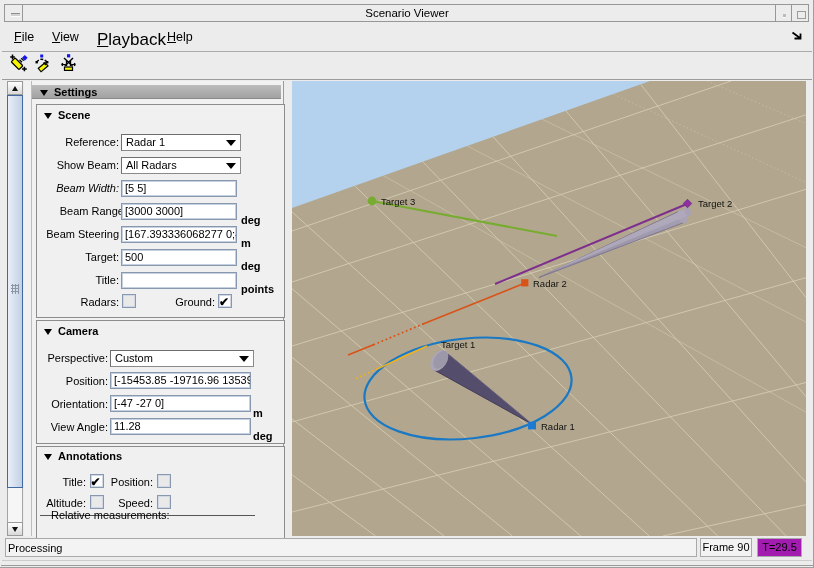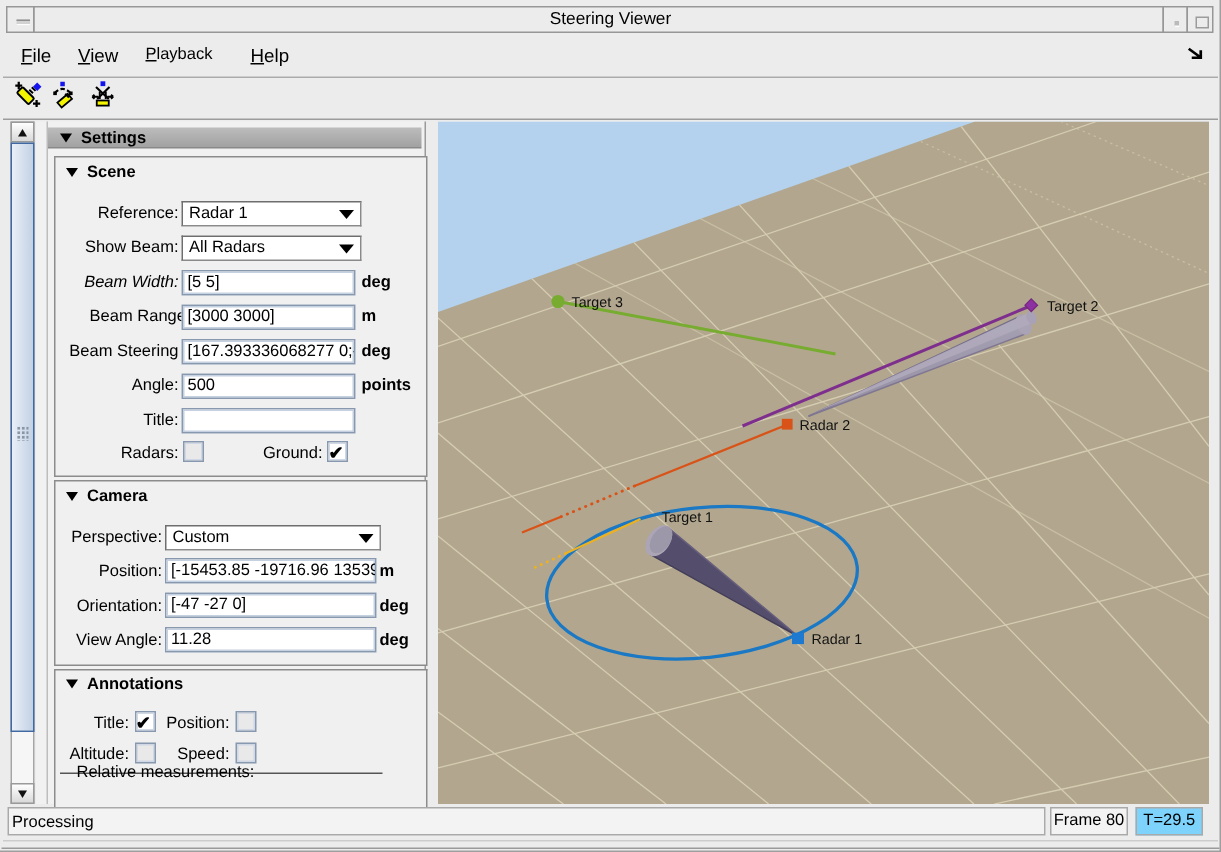--- a/index.html
+++ b/index.html
@@ -1,19 +1,19 @@
 <!DOCTYPE html>
 <html><head><meta charset="utf-8"><style>
 html,body{margin:0;padding:0;}
 body{width:814px;height:568px;position:relative;overflow:hidden;
  font-family:"Liberation Sans",sans-serif;background:#ececec;}
 .abs{position:absolute;}
 .lbl{position:absolute;font-size:11px;color:#000;white-space:nowrap;}
 .rlbl{text-align:right;}
-.unit{font-weight:bold;}
+.unit{font-weight:bold;margin-top:32px;}
 .inp{position:absolute;background:#fff;border:1px solid #8899af;
  box-shadow:inset 0 0 0 1px #c5d0e0;font-size:11px;color:#000;
  padding:0 0 0 3px;line-height:15px;white-space:nowrap;overflow:hidden;}
 .dd{position:absolute;background:#fff;border:1px solid #8a8a8a;
  border-top-color:#6e6e6e;border-left-color:#6e6e6e;font-size:11px;color:#000;
  padding:0 0 0 4px;line-height:15px;white-space:nowrap;overflow:hidden;}
 .dd .ar{position:absolute;right:4px;top:5px;width:0;height:0;
  border-left:5.5px solid transparent;border-right:5.5px solid transparent;
  border-top:6px solid #000;}
 .cb{position:absolute;width:12px;height:12px;background:#e9e9e9;
@@ -27,29 +27,29 @@
 </style></head>
 <body>
 
 <div class="abs" style="left:813px;top:0;width:1px;height:568px;background:#9e9e9e;"></div>
 <div class="abs" style="left:0;top:567px;width:814px;height:1px;background:#9e9e9e;"></div>
 
 <div class="abs" style="left:4px;top:4px;width:750px;height:18px;"></div>
 <div class="abs" style="left:4px;top:4px;width:19px;height:18px;border:1px solid #979797;border-right-color:#8d8d8d;box-sizing:border-box;"></div>
 <div class="abs" style="left:10.5px;top:12.5px;width:9px;height:2px;background:#d2d2d2;border-top:1px solid #8f8f8f;border-bottom:1px solid #fdfdfd;"></div>
 <div class="abs" style="left:22px;top:4px;width:754px;height:18px;border:1px solid #979797;box-sizing:border-box;"></div>
-<div class="abs" style="left:0;top:4px;width:814px;height:13px;text-align:center;font-size:11.5px;color:#000;padding-top:3px;">Steering Viewer</div>
+<div class="abs" style="left:0;top:4px;width:814px;height:13px;text-align:center;font-size:11.5px;color:#000;padding-top:3px;">Scenario Viewer</div>
 <div class="abs" style="left:775px;top:4px;width:17px;height:18px;border:1px solid #979797;box-sizing:border-box;"></div>
 <div class="abs" style="left:782.5px;top:13.5px;width:3px;height:3px;background:#bbbbbb;border-bottom:1px solid #fdfdfd;"></div>
 <div class="abs" style="left:791px;top:4px;width:18px;height:18px;border:1px solid #979797;box-sizing:border-box;"></div>
 <div class="abs" style="left:797px;top:10.5px;width:7px;height:6px;border:1.5px solid #9c9c9c;"></div>
 
 <div class="abs" style="left:14px;top:30px;font-size:12.5px;text-align:center;"><span style="text-decoration:underline">F</span>ile</div>
 <div class="abs" style="left:52px;top:30px;font-size:12.5px;"><span style="text-decoration:underline">V</span>iew</div>
-<div class="abs" style="left:97px;top:30px;font-size:11px;"><span style="text-decoration:underline">P</span>layback</div>
+<div class="abs" style="left:97px;top:30px;font-size:17px;"><span style="text-decoration:underline">P</span>layback</div>
 <div class="abs" style="left:167px;top:30px;font-size:12.5px;"><span style="text-decoration:underline">H</span>elp</div>
 <svg class="abs" style="left:791px;top:31px;" width="13" height="10" viewBox="0 0 13 10">
 <path d="M1.5 1.5 L9 7 M9.5 2.5 L9.5 7.5 L3.5 7.5" stroke="#000" stroke-width="1.8" fill="none"></path>
   </svg>
 <div class="abs" style="left:2px;top:51px;width:810px;height:1px;background:#ababab;"></div>
 
 <svg class="abs" style="left:6px;top:53px;" width="74" height="22" viewBox="0 0 74 22">
 
  <g>
   <rect x="5.5" y="8" width="11" height="5.5" rx="1" transform="rotate(45 11 10.8)" fill="#f5f500" stroke="#000" stroke-width="1.3"></rect>
@@ -103,21 +103,21 @@
 <div class="dd" style="left:121px;top:156.5px;width:114px;height:15px;">All Radars<span class="ar"></span></div>
 <div class="lbl rlbl" style="left:20px;top:182px;width:99px;font-style:italic;">Beam Width:</div>
 <div class="inp" style="left:121px;top:179.5px;width:111px;height:15px;">[5 5]</div>
 <div class="lbl unit" style="left:241px;top:182px;">deg</div>
 <div class="lbl rlbl" style="left:28px;top:205px;width:99px;">Beam Range:</div>
 <div class="inp" style="left:121px;top:202.5px;width:111px;height:15px;">[3000 3000]</div>
 <div class="lbl unit" style="left:241px;top:205px;">m</div>
 <div class="lbl rlbl" style="left:20px;top:228px;width:99px;">Beam Steering</div>
 <div class="inp" style="left:121px;top:225.5px;width:111px;height:15px;">[167.393336068277 0;-</div>
 <div class="lbl unit" style="left:241px;top:228px;">deg</div>
-<div class="lbl rlbl" style="left:20px;top:251px;width:99px;">Angle:</div>
+<div class="lbl rlbl" style="left:20px;top:251px;width:99px;">Target:</div>
 <div class="inp" style="left:121px;top:248.5px;width:111px;height:15px;">500</div>
 <div class="lbl unit" style="left:241px;top:251px;">points</div>
 <div class="lbl rlbl" style="left:20px;top:274px;width:99px;">Title:</div>
 <div class="inp" style="left:121px;top:271.5px;width:111px;height:15px;"></div>
 <div class="lbl rlbl" style="left:20px;top:296px;width:99px;">Radars:</div>
 <div class="cb" style="left:122px;top:294px;"></div>
 <div class="lbl rlbl" style="left:120px;top:296px;width:95px;">Ground:</div>
 <div class="cb" style="left:218px;top:294px;background:#fff;"></div>
 <div class="chk" style="left:219px;top:297px;">✔</div>
 
@@ -227,16 +227,16 @@
 <text x="381" y="204.5">Target 3</text>
 <text x="698" y="207">Target 2</text>
 <text x="533" y="286.5">Radar 2</text>
 <text x="441" y="348">Target 1</text>
 <text x="541" y="429.5">Radar 1</text>
 </g>
 </svg>
 
 <div class="abs" style="left:5px;top:538px;width:692px;height:19px;background:#f3f3f3;border:1px solid #a9a9a9;box-sizing:border-box;"></div>
 <div class="abs" style="left:8px;top:542px;font-size:11px;">Processing</div>
-<div class="abs" style="left:700px;top:538px;width:52px;height:19px;background:#f3f3f3;border:1px solid #a9a9a9;box-sizing:border-box;font-size:11px;text-align:center;line-height:17px;">Frame 80</div>
-<div class="abs" style="left:757px;top:538px;width:45px;height:19px;background:#7dd3fc;border:1px solid #a9a9a9;box-sizing:border-box;font-size:11px;text-align:center;line-height:17px;">T=29.5</div>
+<div class="abs" style="left:700px;top:538px;width:52px;height:19px;background:#f3f3f3;border:1px solid #a9a9a9;box-sizing:border-box;font-size:11px;text-align:center;line-height:17px;">Frame 90</div>
+<div class="abs" style="left:757px;top:538px;width:45px;height:19px;background:#a21caf;border:1px solid #a9a9a9;box-sizing:border-box;font-size:11px;text-align:center;line-height:17px;">T=29.5</div>
 <div class="abs" style="left:2px;top:560px;width:810px;height:1px;background:#cccccc;"></div>
 <div class="abs" style="left:1px;top:565px;width:812px;height:1px;background:#9a9a9a;"></div>
 
 </body></html>

